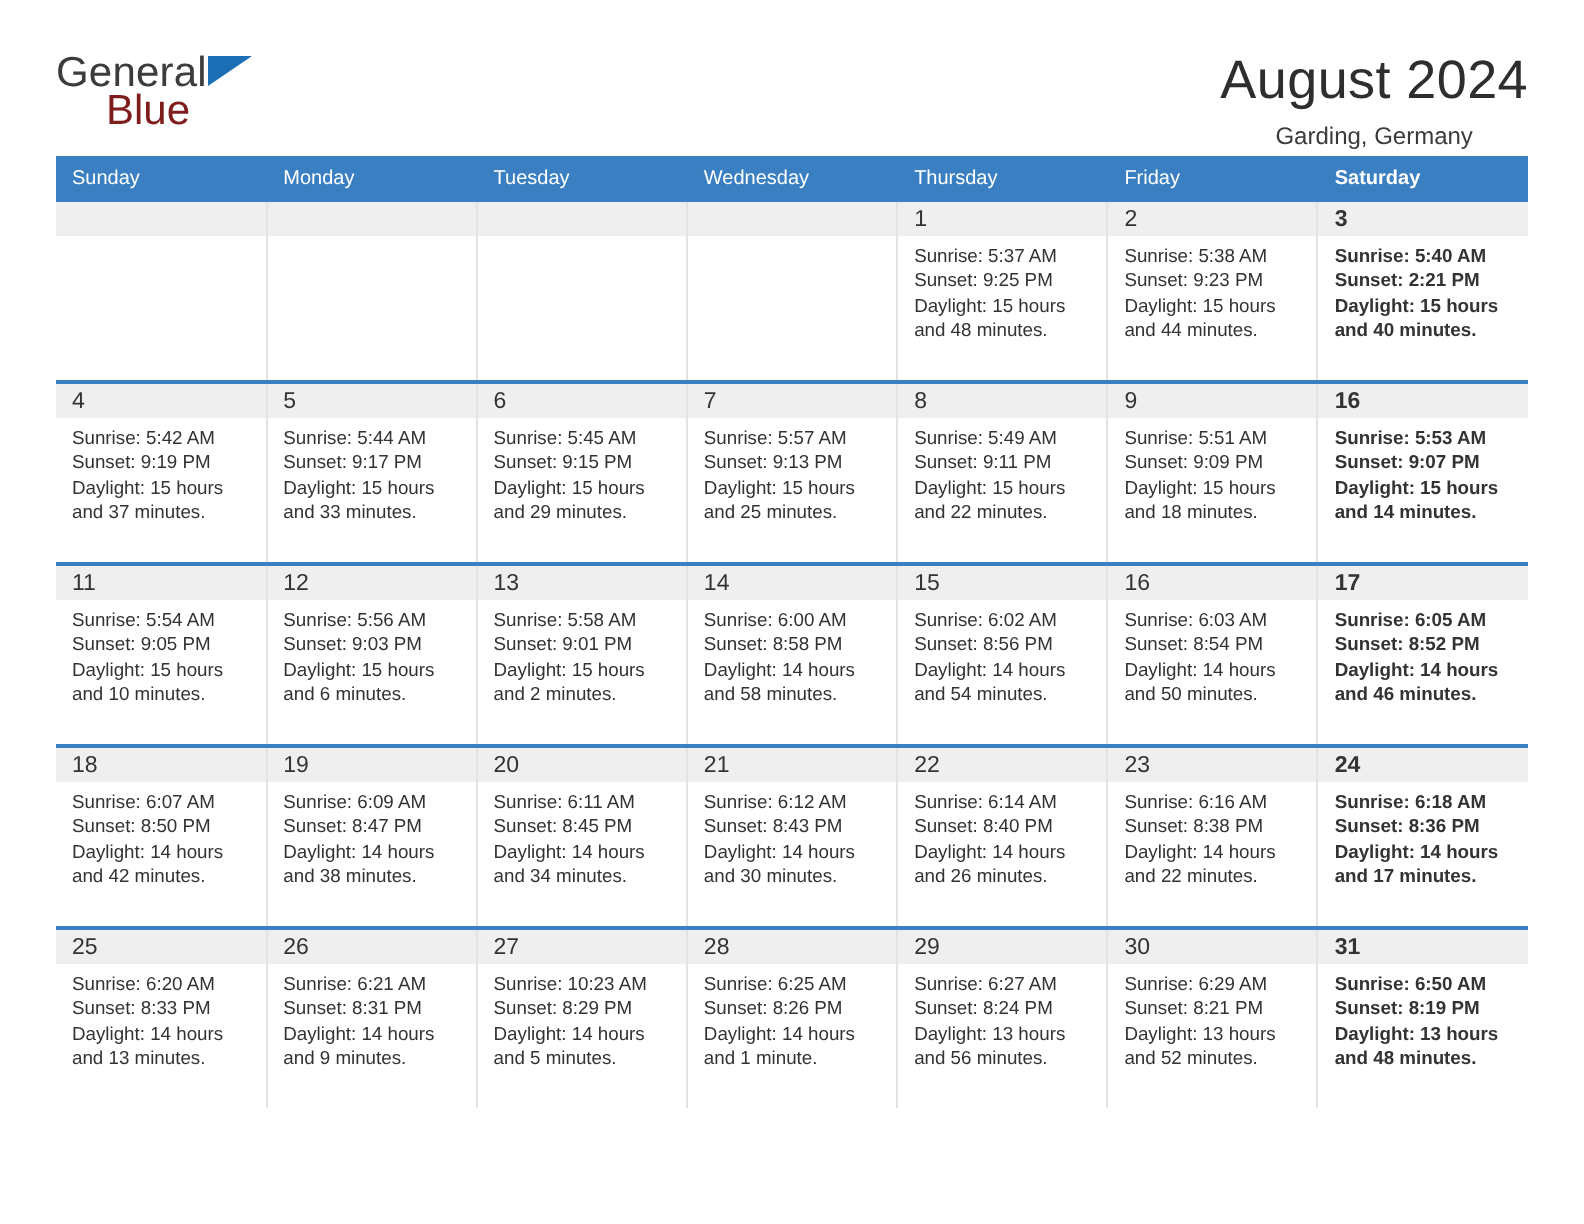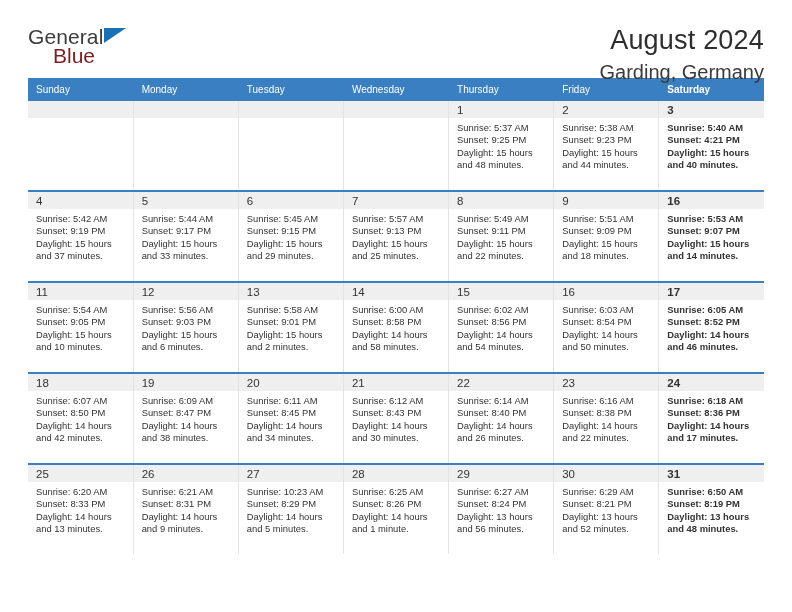--- a/index.html
+++ b/index.html
@@ -54,32 +54,32 @@
   .logo-tri {
     position: absolute;
     left: 76px;
     top: 2px;
     width: 0;
     height: 0;
     border-left: 22px solid #1b6fb5;
     border-bottom: 15px solid transparent;
   }
   .titleblock {
-    text-align: right;
+    text-align: center;
     padding-top: 0px;
   }
   .cal-title {
     font-size: 27px;
     color: #2e2e2e;
     font-weight: 400;
     line-height: 1.05;
     letter-spacing: .2px;
   }
   .cal-sub {
-    font-size: 20px;
+    font-size: 12px;
     color: #3a3a3a;
     font-weight: 400;
     margin-top: 7px;
   }
 
   
   .calendar {
     width: 736px;
     border-collapse: collapse;
     table-layout: fixed;
@@ -198,21 +198,21 @@
             <div class="cell-body">
               <div>Sunrise: 5:38 AM</div>
               <div>Sunset: 9:23 PM</div>
               <div class="wrapline">Daylight: 15 hours and 44 minutes.</div>
             </div>
           </td>
           <td class="">
             <span class="daynum">3</span>
             <div class="cell-body">
               <div>Sunrise: 5:40 AM</div>
-              <div>Sunset: 4:21 PM</div>
+              <div>Sunset: 2:21 PM</div>
               <div class="wrapline">Daylight: 15 hours and 40 minutes.</div>
             </div>
           </td>
         </tr>
         <tr class="week-row">
           <td class="">
             <span class="daynum">4</span>
             <div class="cell-body">
               <div>Sunrise: 5:42 AM</div>
               <div>Sunset: 9:19 PM</div>

